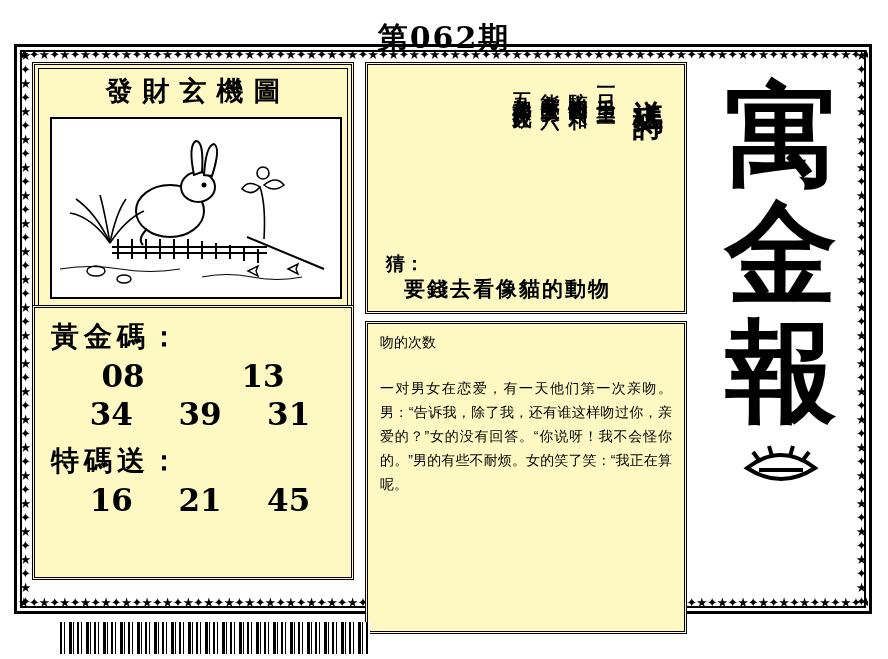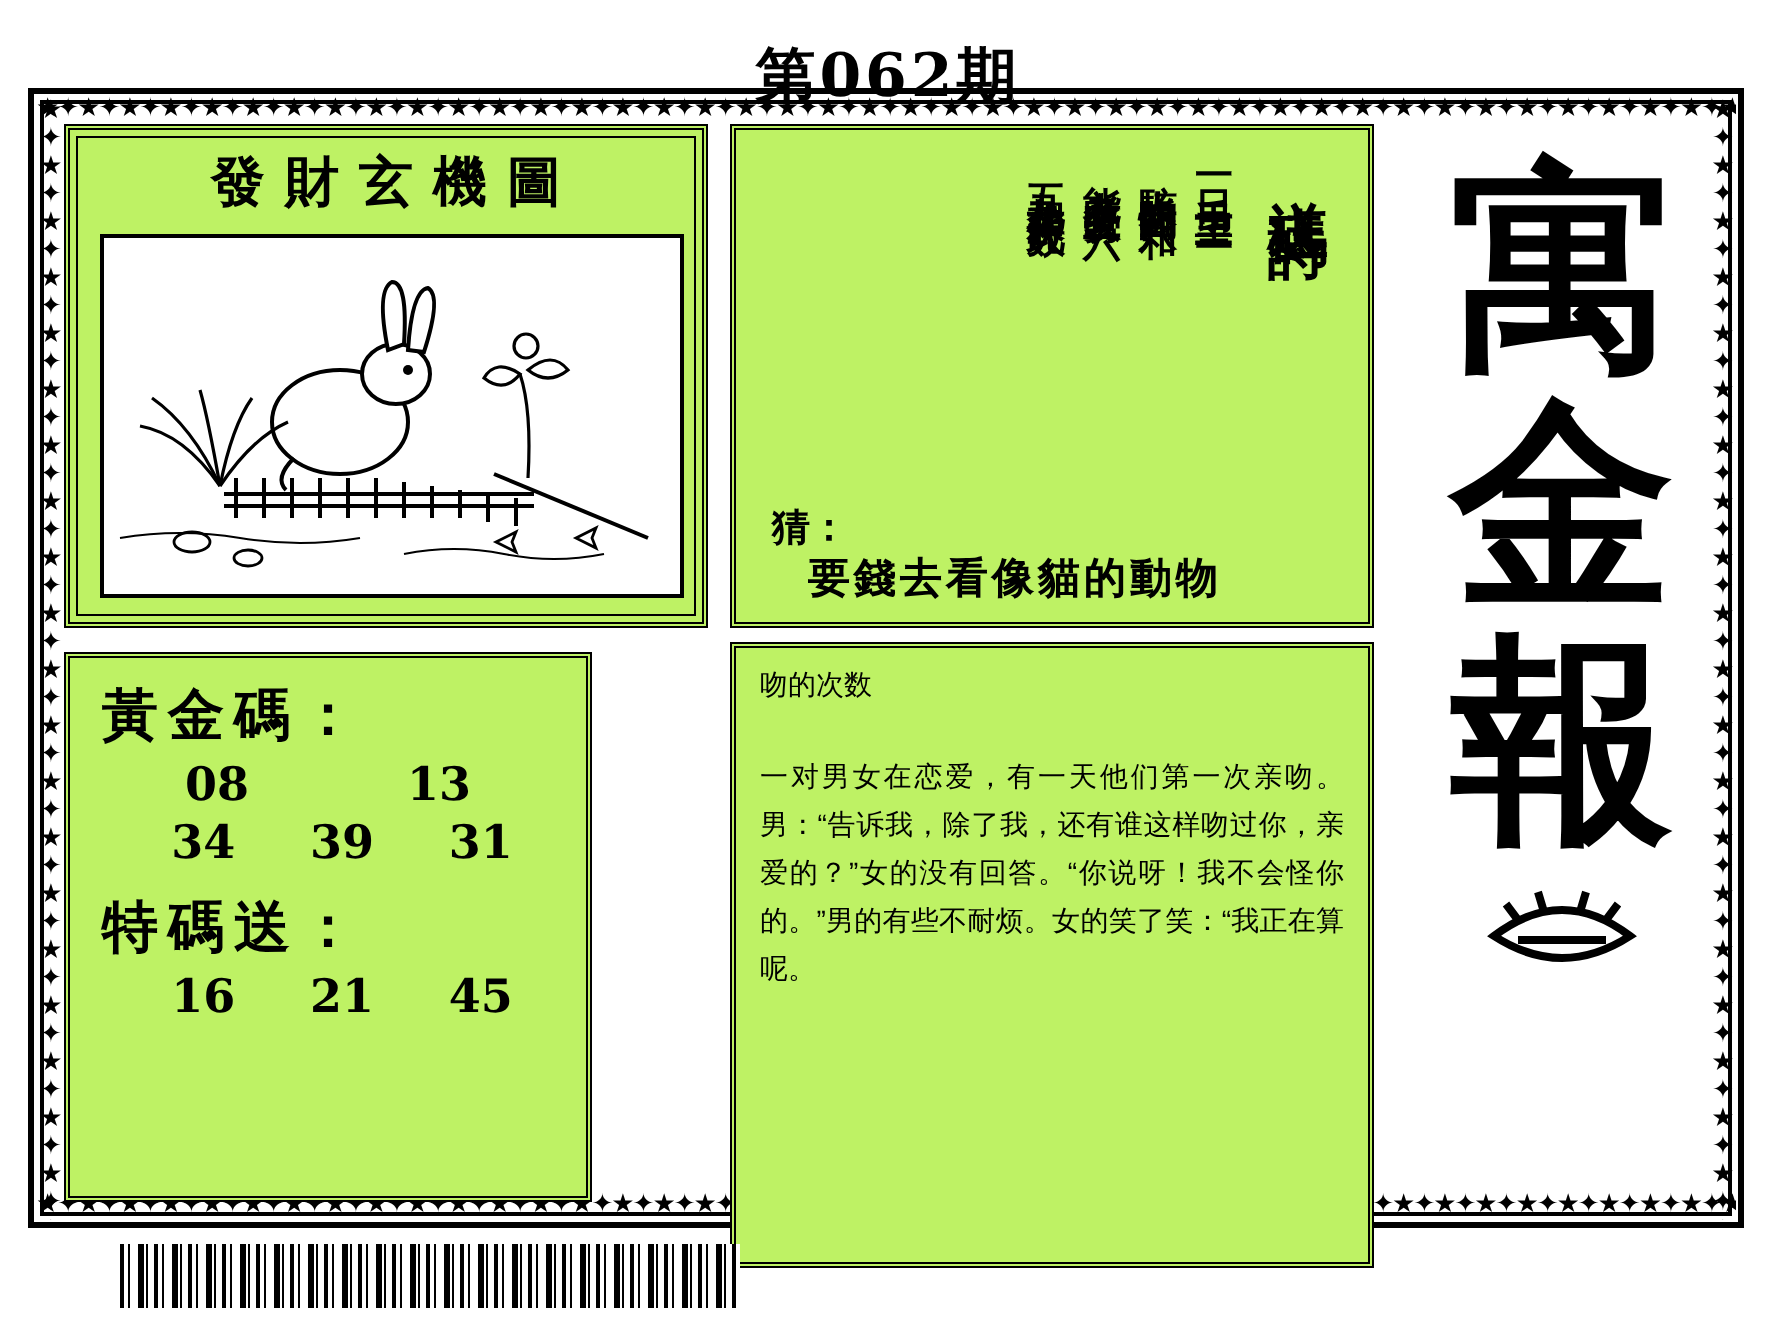--- a/index.html
+++ b/index.html
@@ -54,21 +54,21 @@
   
   .content{
     position:absolute;left:32px;top:62px;width:822px;height:534px;
   }
 
   
   .box{
     position:absolute;
     border:3px double #000;
     box-sizing:border-box;
-    background:#bef264;
+    background:#fef9c3;
   }
   .box-img{
     left:0px;top:0px;width:322px;height:252px;
   }
   .box-img .inner-edge{
     position:absolute;left:3px;top:3px;right:3px;bottom:3px;
     border:1px solid #000;
   }
   .fortune-title{
     position:absolute;left:0;top:8px;width:100%;
@@ -82,34 +82,34 @@
   .pic-frame{
     position:absolute;left:15px;top:52px;width:292px;height:182px;
     border:2px solid #000;
     box-sizing:border-box;
     overflow:hidden;
     background:#fff;
   }
 
   
   .box-nums{
-    left:0px;top:264px;width:264px;height:275px;
+    left:0px;top:243px;width:322px;height:275px;
   }
   .nums-label{
     font-family:"DejaVu Serif","Liberation Serif",serif;
     font-weight:bold;
     font-size:28px;
     letter-spacing:5px;
     margin:10px 0 0 16px;
   }
   .num-row{
     display:flex;
     justify-content:space-around;
     font-family:"DejaVu Serif","Liberation Serif",serif;
-    font-size:23px;
+    font-size:31px;
     font-weight:bold;
     padding:2px 18px 0 18px;
     box-sizing:border-box;
   }
   .num-row span{width:33%;text-align:center;}
   .num-row.indent span:nth-child(1){padding-left:14px;}
 
   
   .box-poem{
     left:333px;top:0px;width:322px;height:252px;

